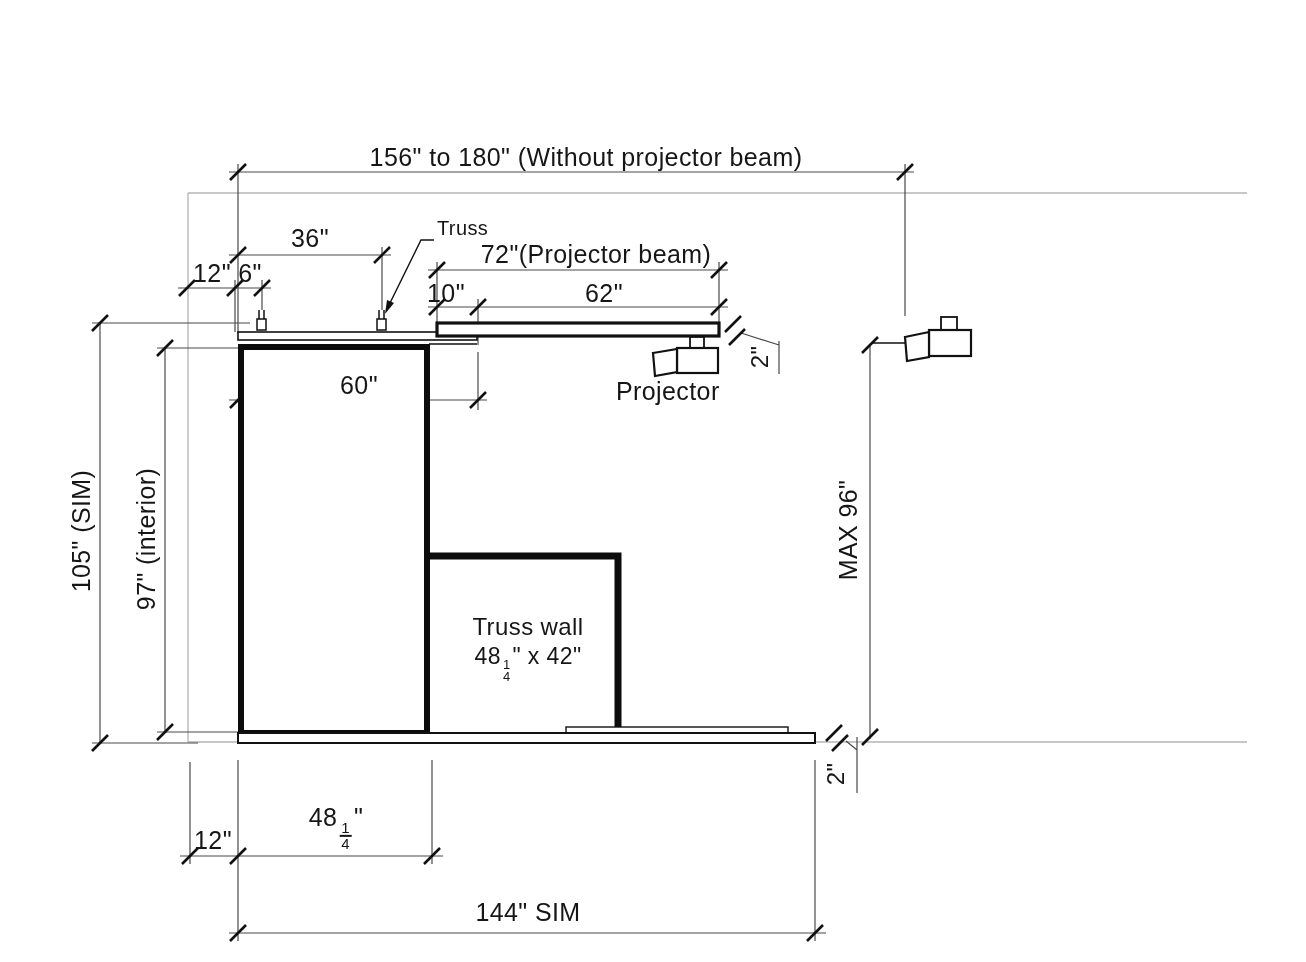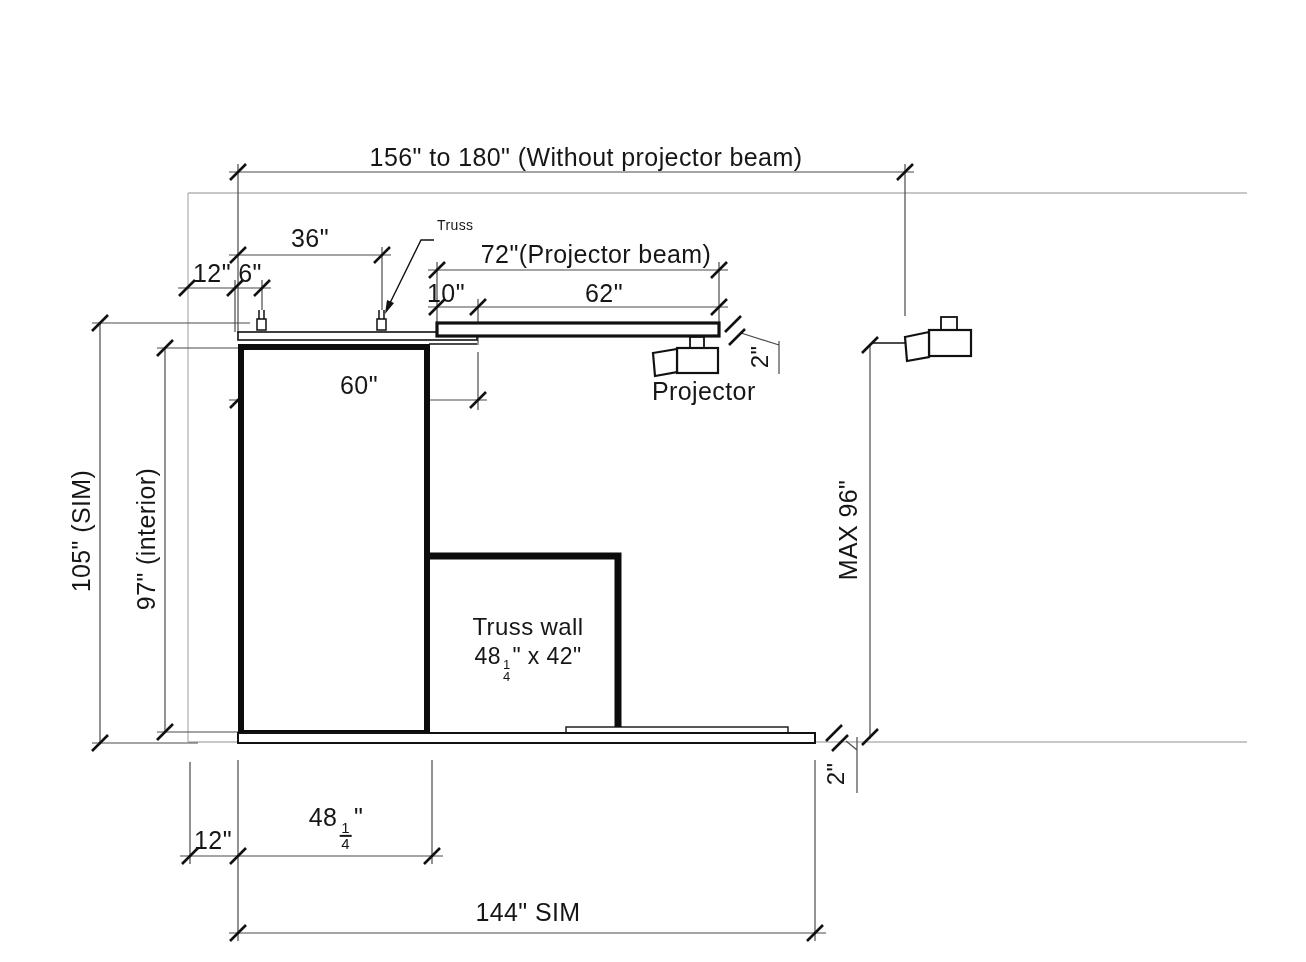--- a/index.html
+++ b/index.html
@@ -8,21 +8,21 @@
     font-family:"Liberation Sans", sans-serif;color:#161616;overflow:hidden;
   }
   svg{position:absolute;left:0;top:0;}
   .lbl{position:absolute;white-space:nowrap;color:#161616;letter-spacing:0.4px;}
   .cx{transform:translateX(-50%);}
   .cc{transform:translate(-50%,-50%);}
   .rot{transform:translate(-50%,-50%) rotate(-90deg);}
   .f25{font-size:25px;}
   .f24{font-size:24px;}
   .f23{font-size:23px;}
-  .f22{font-size:14px;}
+  .f22{font-size:20px;}
   .frac{display:inline-flex;flex-direction:column;align-items:center;
         line-height:0.95;font-size:15px;vertical-align:-0.45em;margin:0 2px;}
   .frac.bar .num{border-bottom:2px solid #161616;padding:0 2px;}
   .frac .num,.frac .den{display:block;}
   .sizefrac{font-size:13px;vertical-align:-0.35em;}
 </style>
 </head>
 <body>
 
 <div class="stage">
@@ -129,21 +129,21 @@
   <div class="lbl cx f25" style="left:596px;top:240px">72"(Projector beam)</div>
 
   <div class="lbl cx f25" style="left:446px;top:279px">10"</div>
 
   <div class="lbl cx f25" style="left:604px;top:279px">62"</div>
 
   <div class="lbl cx f25" style="left:359px;top:371px">60"</div>
 
   <div class="lbl rot f24" style="left:760px;top:357px">2"</div>
 
-  <div class="lbl f25" style="left:652px;top:377px">Projector</div>
+  <div class="lbl f25" style="left:616px;top:377px">Projector</div>
 
   <div class="lbl rot f25" style="left:81px;top:531px">105" (SIM)</div>
 
   <div class="lbl rot f25" style="left:146px;top:539px">97" (interior)</div>
 
   <div class="lbl rot f25" style="left:848px;top:530px">MAX 96"</div>
 
   <div class="lbl cx f24" style="left:528px;top:613px">Truss wall</div>
 
   <div class="lbl cx f23" style="left:528px;top:643px"><span>48</span><span class="frac sizefrac">

